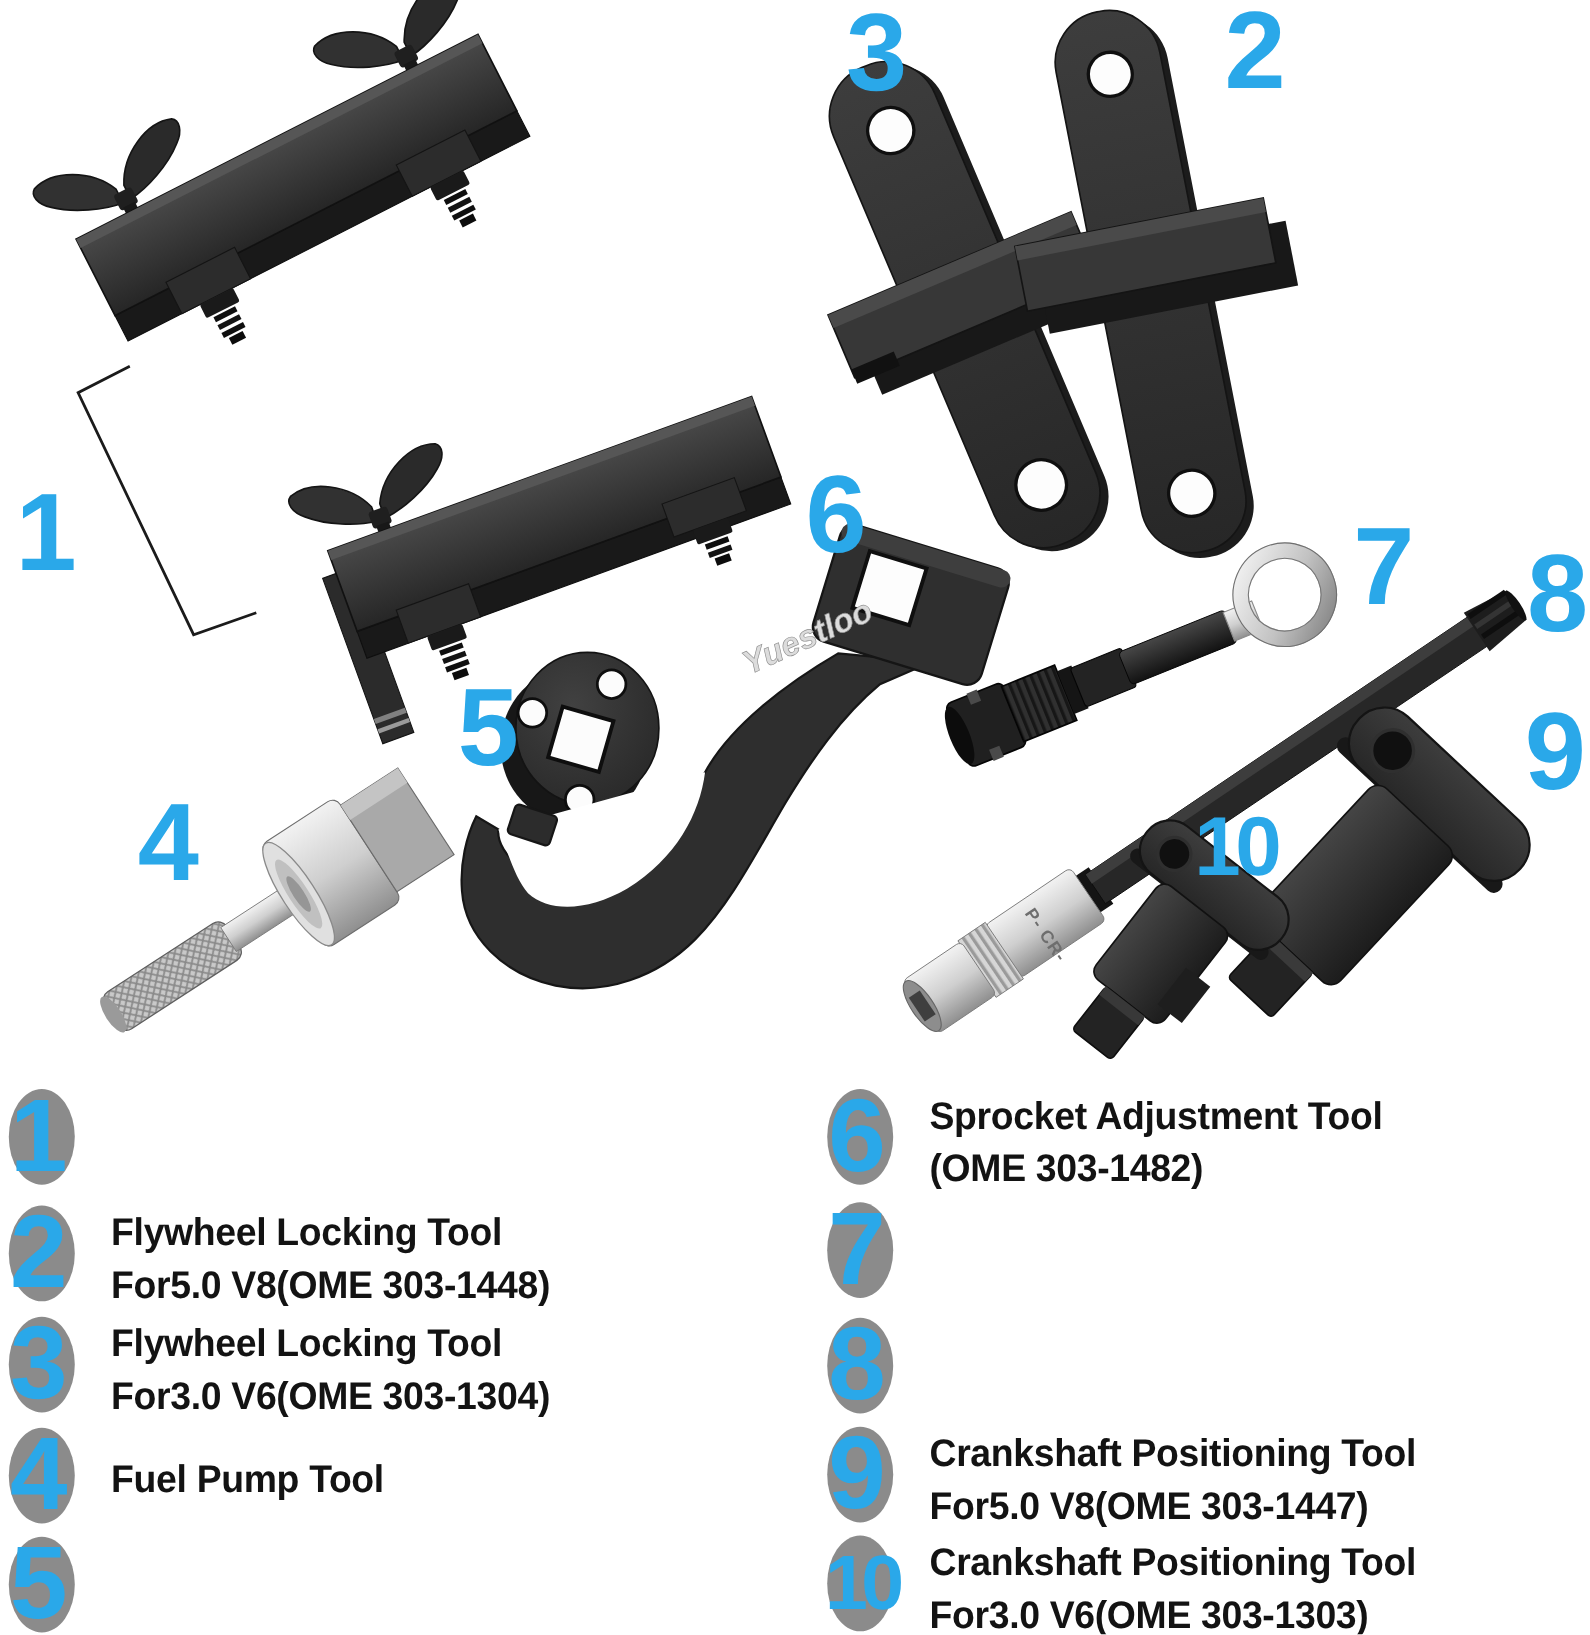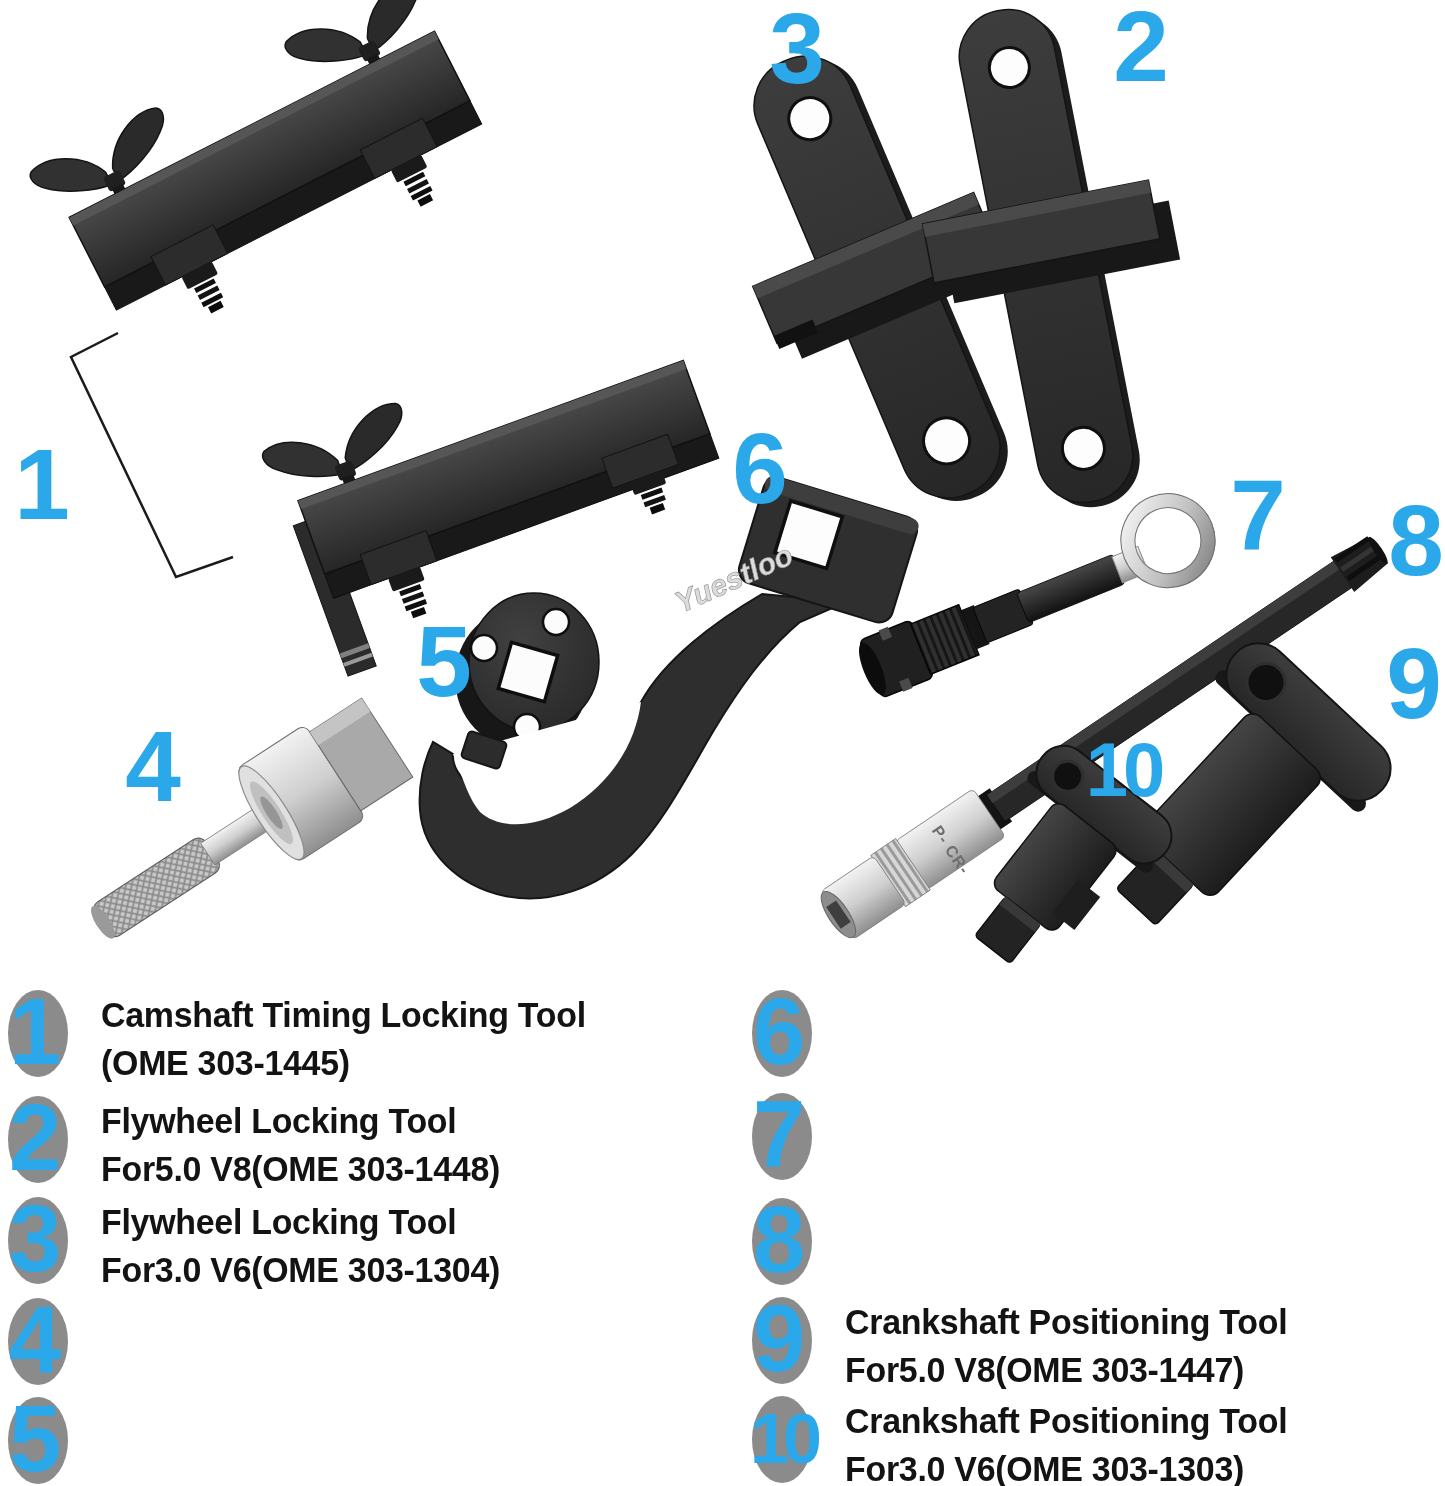--- a/index.html
+++ b/index.html
@@ -294,24 +294,20 @@
   <div class="callout" style="left:1258px;top:515px;">7</div>
   <div class="callout" style="left:1416px;top:540px;">8</div>
   <div class="callout" style="left:1414px;top:683px;">9</div>
   <div class="callout two-digit" style="left:1123px;top:770px;">10</div>
 
   <div class="legend-row" style="left:8px;top:990px;">
     <div class="badge">
       <div class="badge-ellipse"></div>
       <div class="badge-num">1</div>
     </div>
-    <div class="legend-text">
-      <div class="legend-line">Camshaft Timing Locking Tool</div>
-      <div class="legend-line">(OME 303-1445)</div>
-    </div>
   </div>
   <div class="legend-row" style="left:8px;top:1096px;">
     <div class="badge">
       <div class="badge-ellipse"></div>
       <div class="badge-num">2</div>
     </div>
     <div class="legend-text">
       <div class="legend-line">Flywheel Locking Tool</div>
       <div class="legend-line">For5.0 V8(OME 303-1448)</div>
     </div>
@@ -324,32 +320,39 @@
     <div class="legend-text">
       <div class="legend-line">Flywheel Locking Tool</div>
       <div class="legend-line">For3.0 V6(OME 303-1304)</div>
     </div>
   </div>
   <div class="legend-row single" style="left:8px;top:1298px;">
     <div class="badge">
       <div class="badge-ellipse"></div>
       <div class="badge-num">4</div>
     </div>
+    <div class="legend-text">
+      <div class="legend-line">Fuel Pump Tool</div>
+    </div>
   </div>
   <div class="legend-row single" style="left:8px;top:1397px;">
     <div class="badge">
       <div class="badge-ellipse"></div>
       <div class="badge-num">5</div>
     </div>
   </div>
 
   <div class="legend-row" style="left:752px;top:990px;">
     <div class="badge">
       <div class="badge-ellipse"></div>
       <div class="badge-num">6</div>
+    </div>
+    <div class="legend-text">
+      <div class="legend-line">Sprocket Adjustment Tool</div>
+      <div class="legend-line">(OME 303-1482)</div>
     </div>
   </div>
   <div class="legend-row single" style="left:752px;top:1093px;">
     <div class="badge">
       <div class="badge-ellipse"></div>
       <div class="badge-num">7</div>
     </div>
   </div>
   <div class="legend-row single" style="left:752px;top:1198px;">
     <div class="badge">

